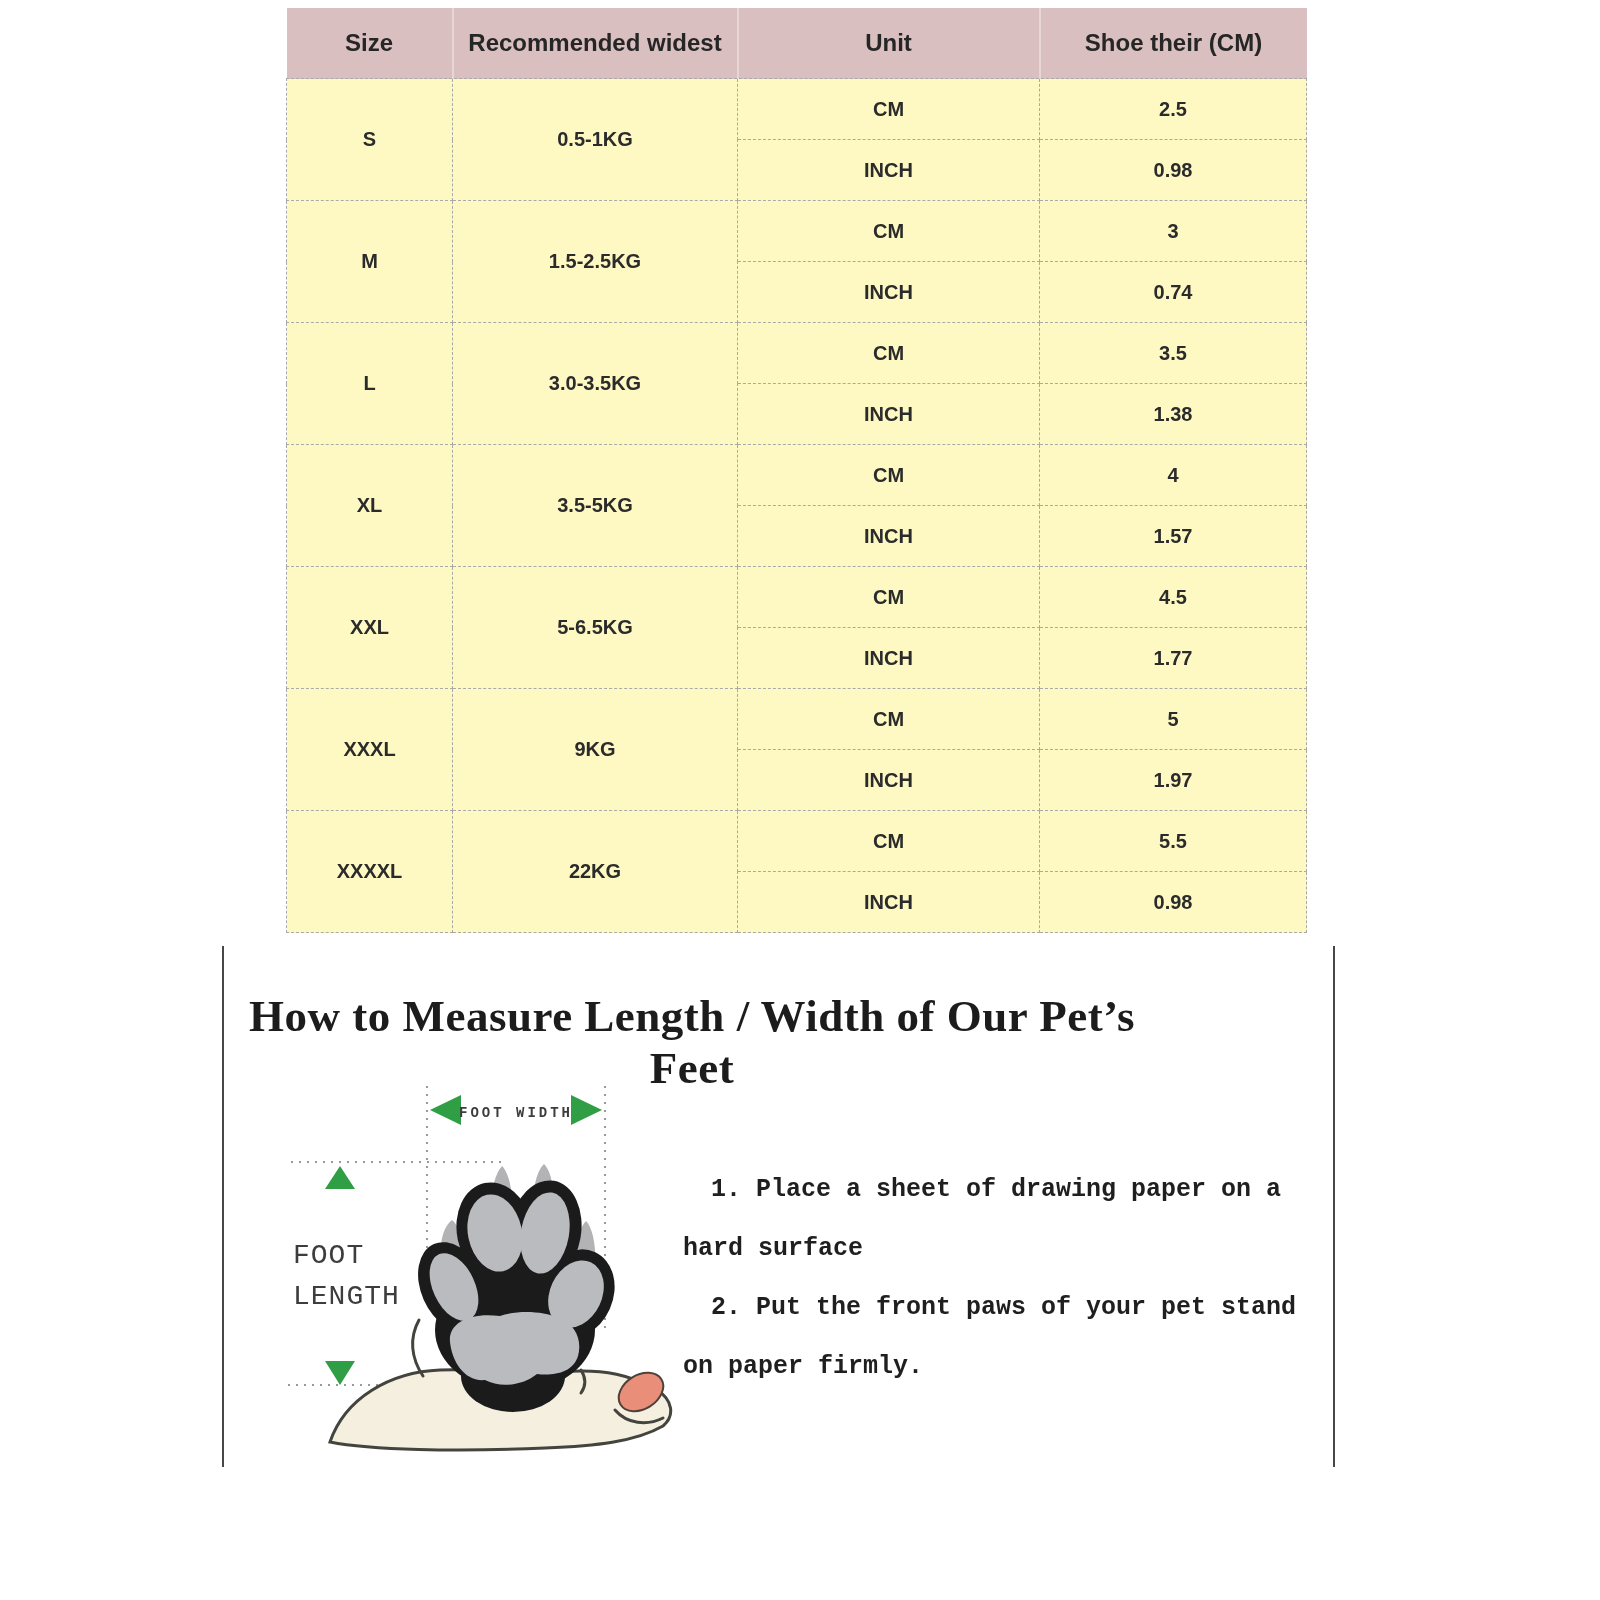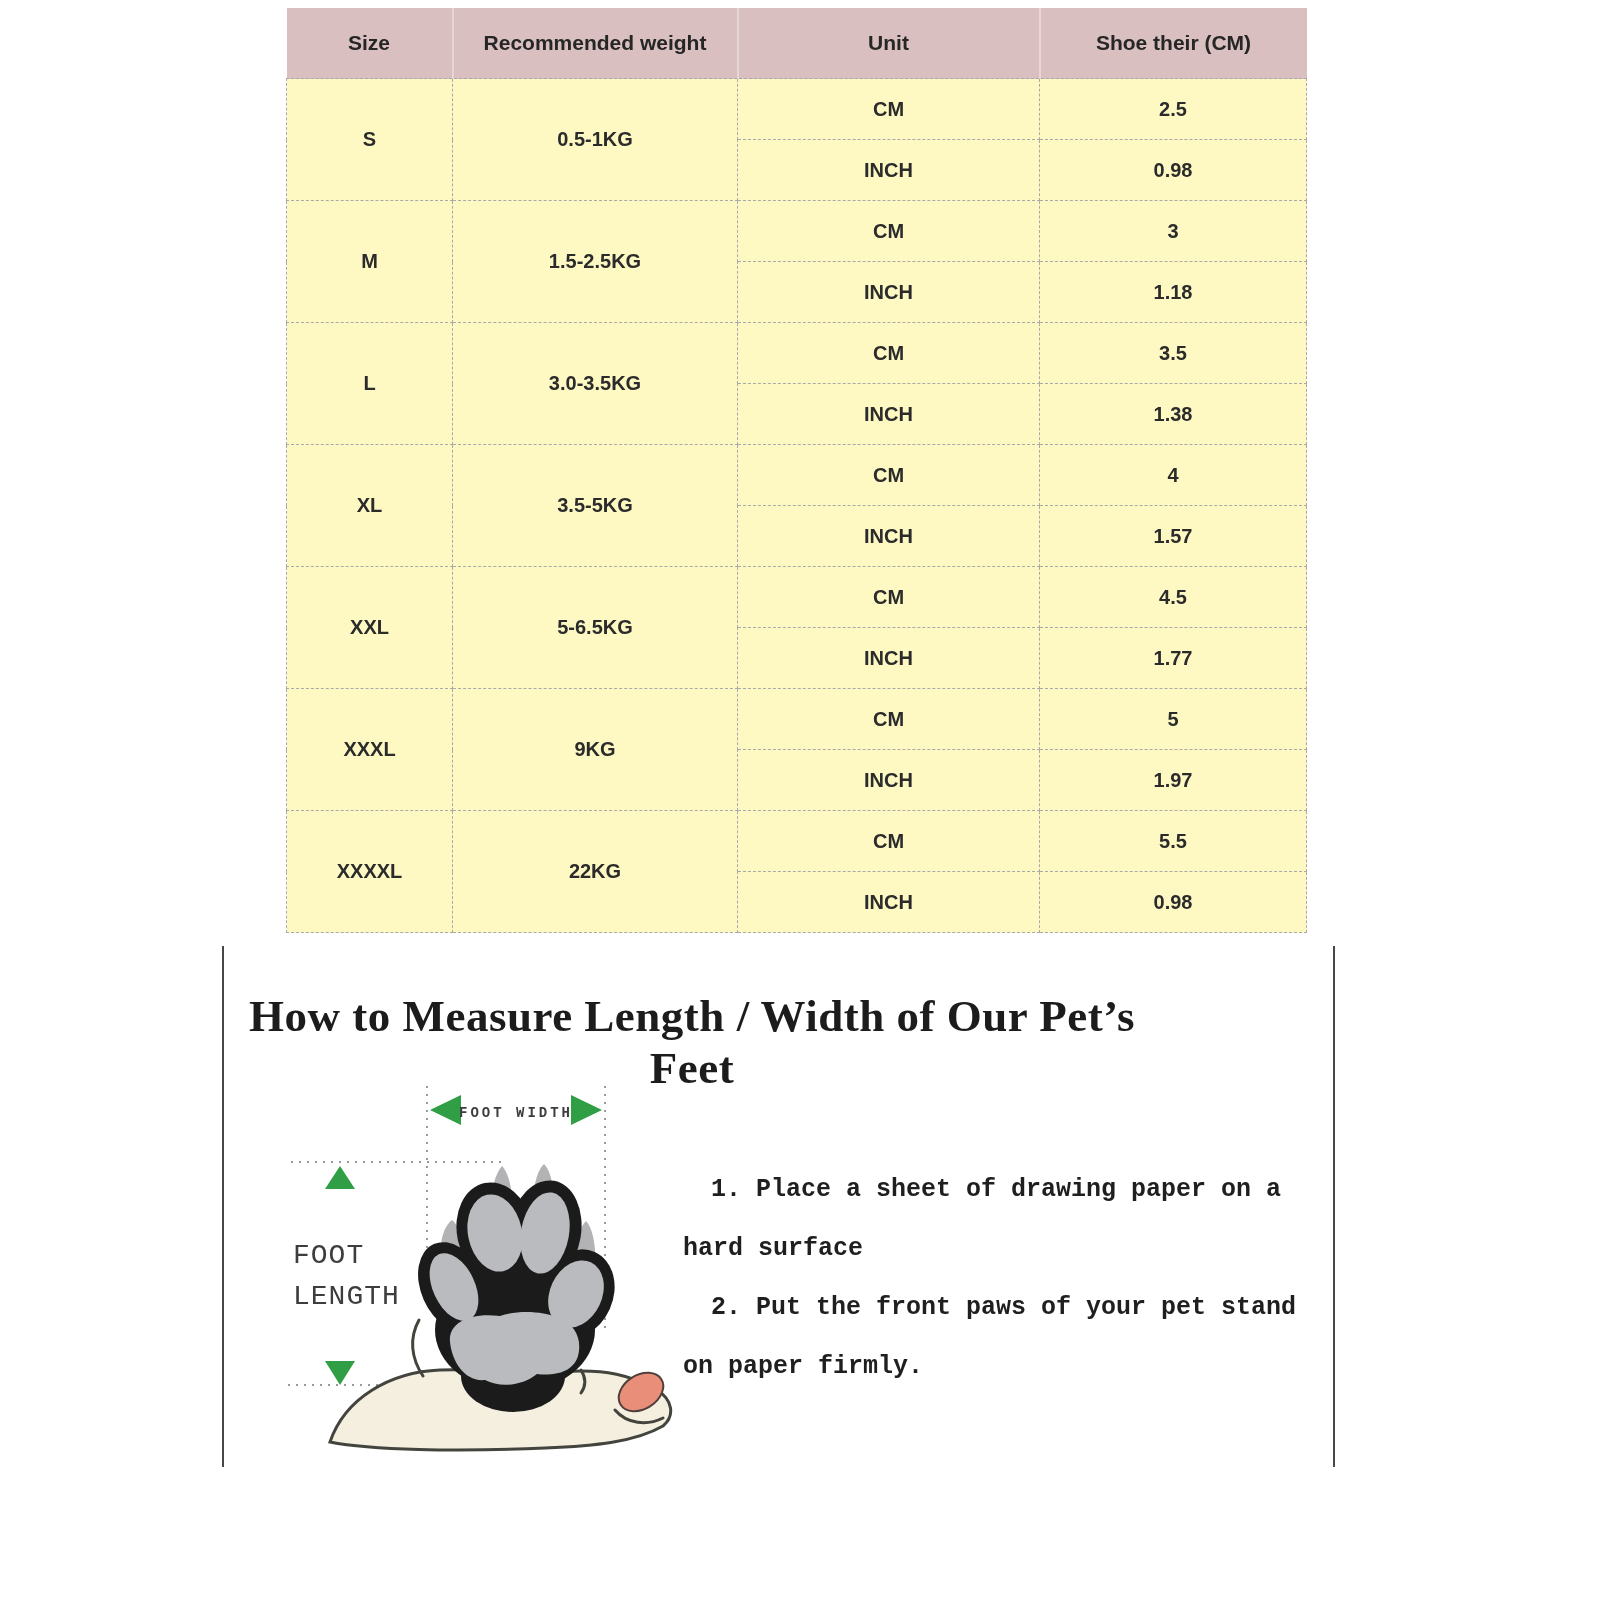--- a/index.html
+++ b/index.html
@@ -7,21 +7,21 @@
         font-family:"Liberation Sans", sans-serif;}
 
   
   table.size-table{
     position:absolute;left:286px;top:8px;width:1020px;
     border-collapse:collapse;table-layout:fixed;
     font-family:"Liberation Sans", sans-serif;
   }
   table.size-table th{
     background:#d9bfbf;height:70px;
-    font-size:21px;font-weight:bold;color:#262626;
+    font-size:24px;font-weight:bold;color:#262626;
     border:none;padding:0;text-align:center;
   }
   table.size-table th + th{border-left:2px solid #e6d6d6;}
   table.size-table td{
     border:1px dashed #a9a9a9;
     height:60px;padding:0;text-align:center;vertical-align:middle;
     font-size:20px;font-weight:bold;color:#2b2b2b;background:#fef9c3;
   }
 
   
@@ -56,21 +56,21 @@
   <table class="size-table">
     <colgroup>
       <col style="width:166px">
         <col style="width:285px">
         <col style="width:302px">
         <col style="width:267px">
     </colgroup>
     <thead>
       <tr>
         <th>Size</th>
-        <th>Recommended weight</th>
+        <th>Recommended widest</th>
         <th>Unit</th>
         <th>Shoe their (CM)</th>
       </tr>
     </thead>
     <tbody>
       <tr>
         <td rowspan="2">S</td>
         <td rowspan="2">0.5-1KG</td>
         <td>CM</td>
         <td>2.5</td>
@@ -81,21 +81,21 @@
       </tr>
 
       <tr>
         <td rowspan="2">M</td>
         <td rowspan="2">1.5-2.5KG</td>
         <td>CM</td>
         <td>3</td>
       </tr>
       <tr>
         <td>INCH</td>
-        <td>1.18</td>
+        <td>0.74</td>
       </tr>
 
       <tr>
         <td rowspan="2">L</td>
         <td rowspan="2">3.0-3.5KG</td>
         <td>CM</td>
         <td>3.5</td>
       </tr>
       <tr>
         <td>INCH</td>

